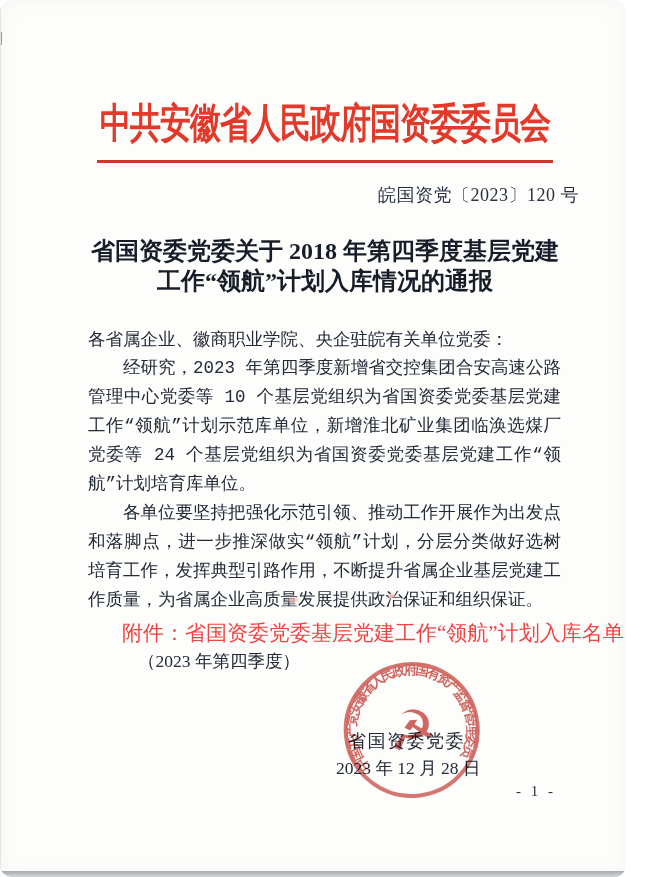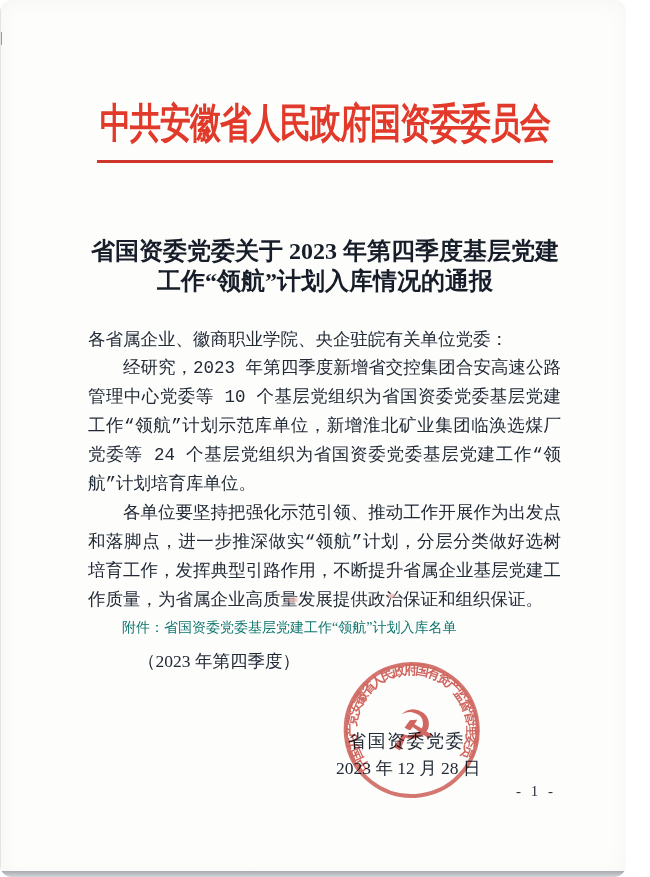--- a/index.html
+++ b/index.html
@@ -52,21 +52,21 @@
   .body-text{
     position:absolute;left:88px;top:325px;width:473px;
     font-size:17.5px;line-height:29px;
     text-align:justify;
     color:#222a36;
   }
   .body-text p{margin:0;}
   .body-text p.indent{text-indent:2em;font-family:Liberation Mono, monospace;}
   .attachment-line1{
     position:absolute;left:122px;top:619px;
-    font-size:14px;color:#0f766e;white-space:nowrap;
+    font-size:21px;color:#ef4444;white-space:nowrap;
   }
   .attachment-line2{
     position:absolute;left:138px;top:649px;
     font-size:17.5px;color:#222a36;white-space:nowrap;
   }
   .signer{
     position:absolute;left:348px;top:729px;
     font-size:18px;letter-spacing:1.5px;color:#222a36;white-space:nowrap;text-align:right;
   }
   .sign-date{
@@ -90,23 +90,24 @@
 </style>
 </head>
 <body>
 
 <div class="page">
 
   <div class="header-issuer">中共安徽省人民政府国资委委员会</div>
 
   <div class="red-rule"></div>
 
+  <div class="doc-number">皖国资党〔2023〕120 号</div>
 
   <div class="doc-title">
-    <div>省国资委党委关于 2023 年第四季度基层党建</div>
+    <div>省国资委党委关于 2018 年第四季度基层党建</div>
     <div>工作“领航”计划入库情况的通报</div>
   </div>
 
   <div class="body-text">
     <p>各省属企业、徽商职业学院、央企驻皖有关单位党委：</p>
     <p class="indent">经研究，2023 年第四季度新增省交控集团合安高速公路管理中心党委等 10 个基层党组织为省国资委党委基层党建工作“领航”计划示范库单位，新增淮北矿业集团临涣选煤厂党委等 24 个基层党组织为省国资委党委基层党建工作“领航”计划培育库单位。</p>
     <p class="indent">各单位要坚持把强化示范引领、推动工作开展作为出发点和落脚点，进一步推深做实“领航”计划，分层分类做好选树培育工作，发挥典型引路作用，不断提升省属企业基层党建工作质量，为省属企业高质量发展提供政治保证和组织保证。</p>
   </div>
 
   <div class="speck1"></div>

